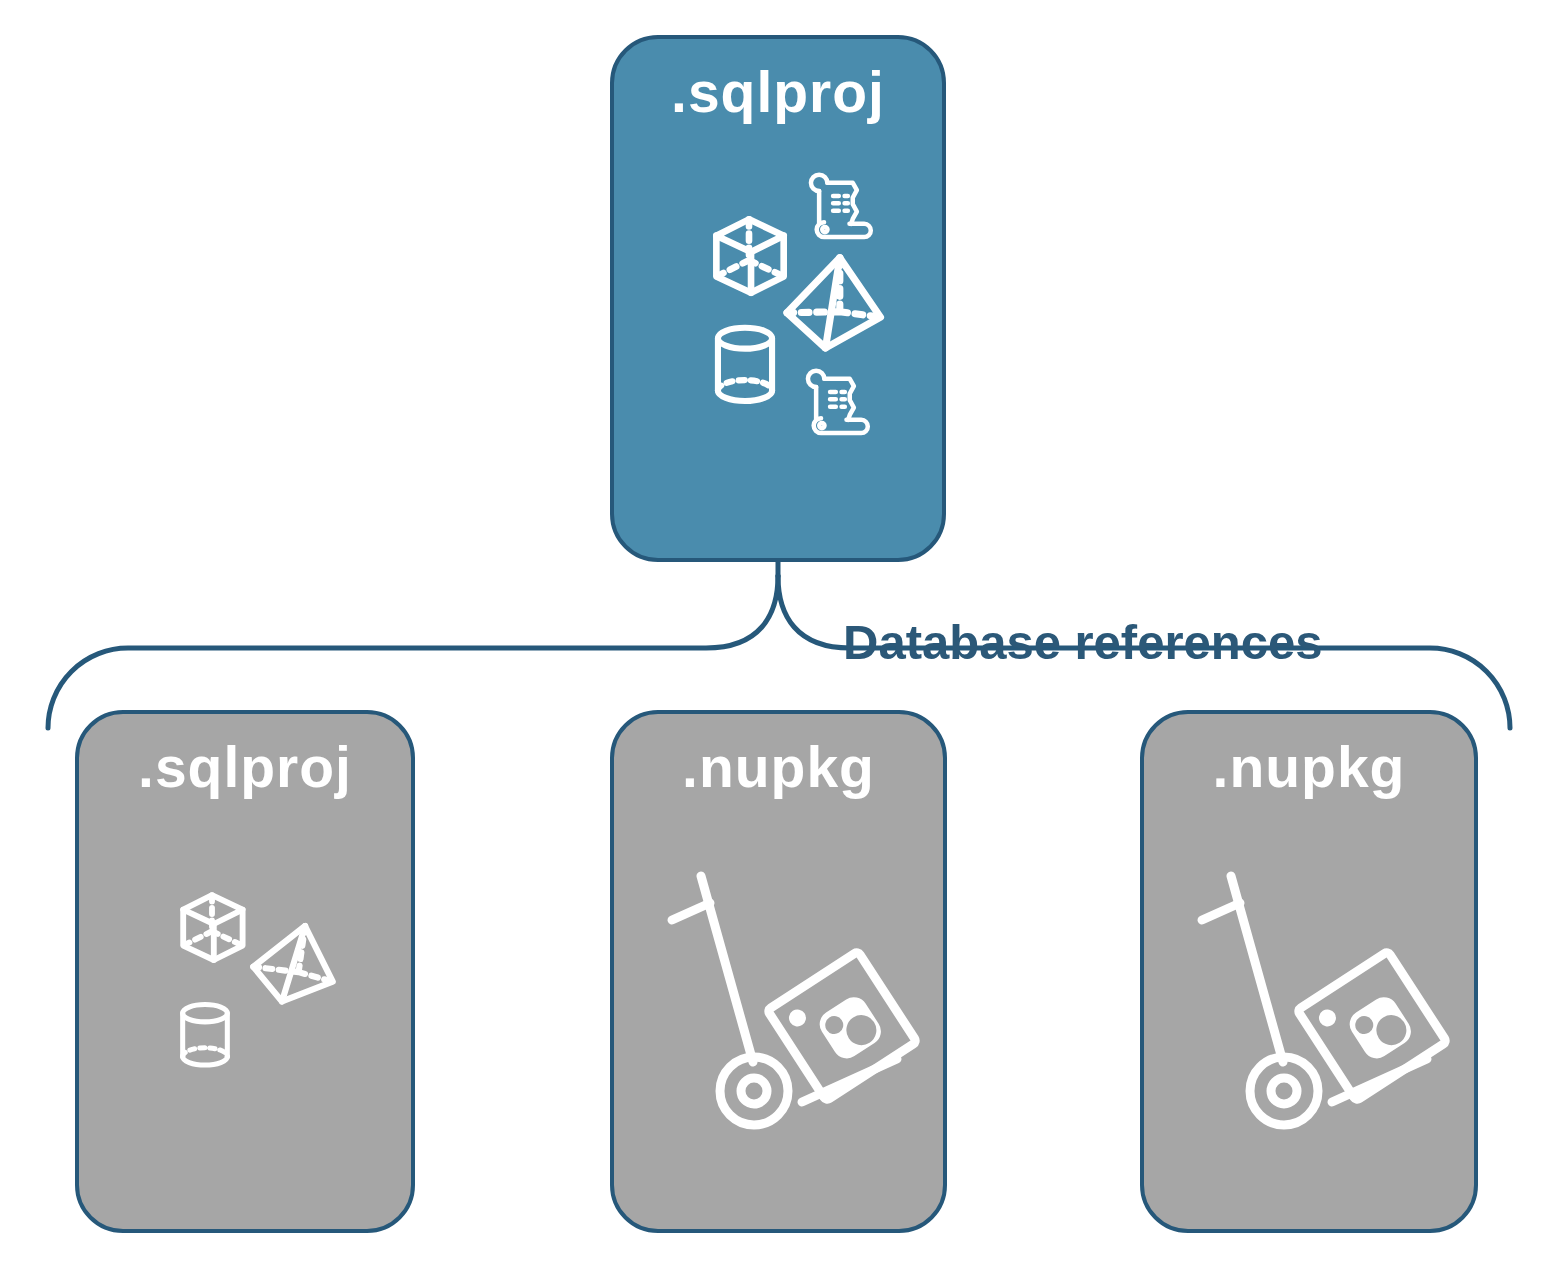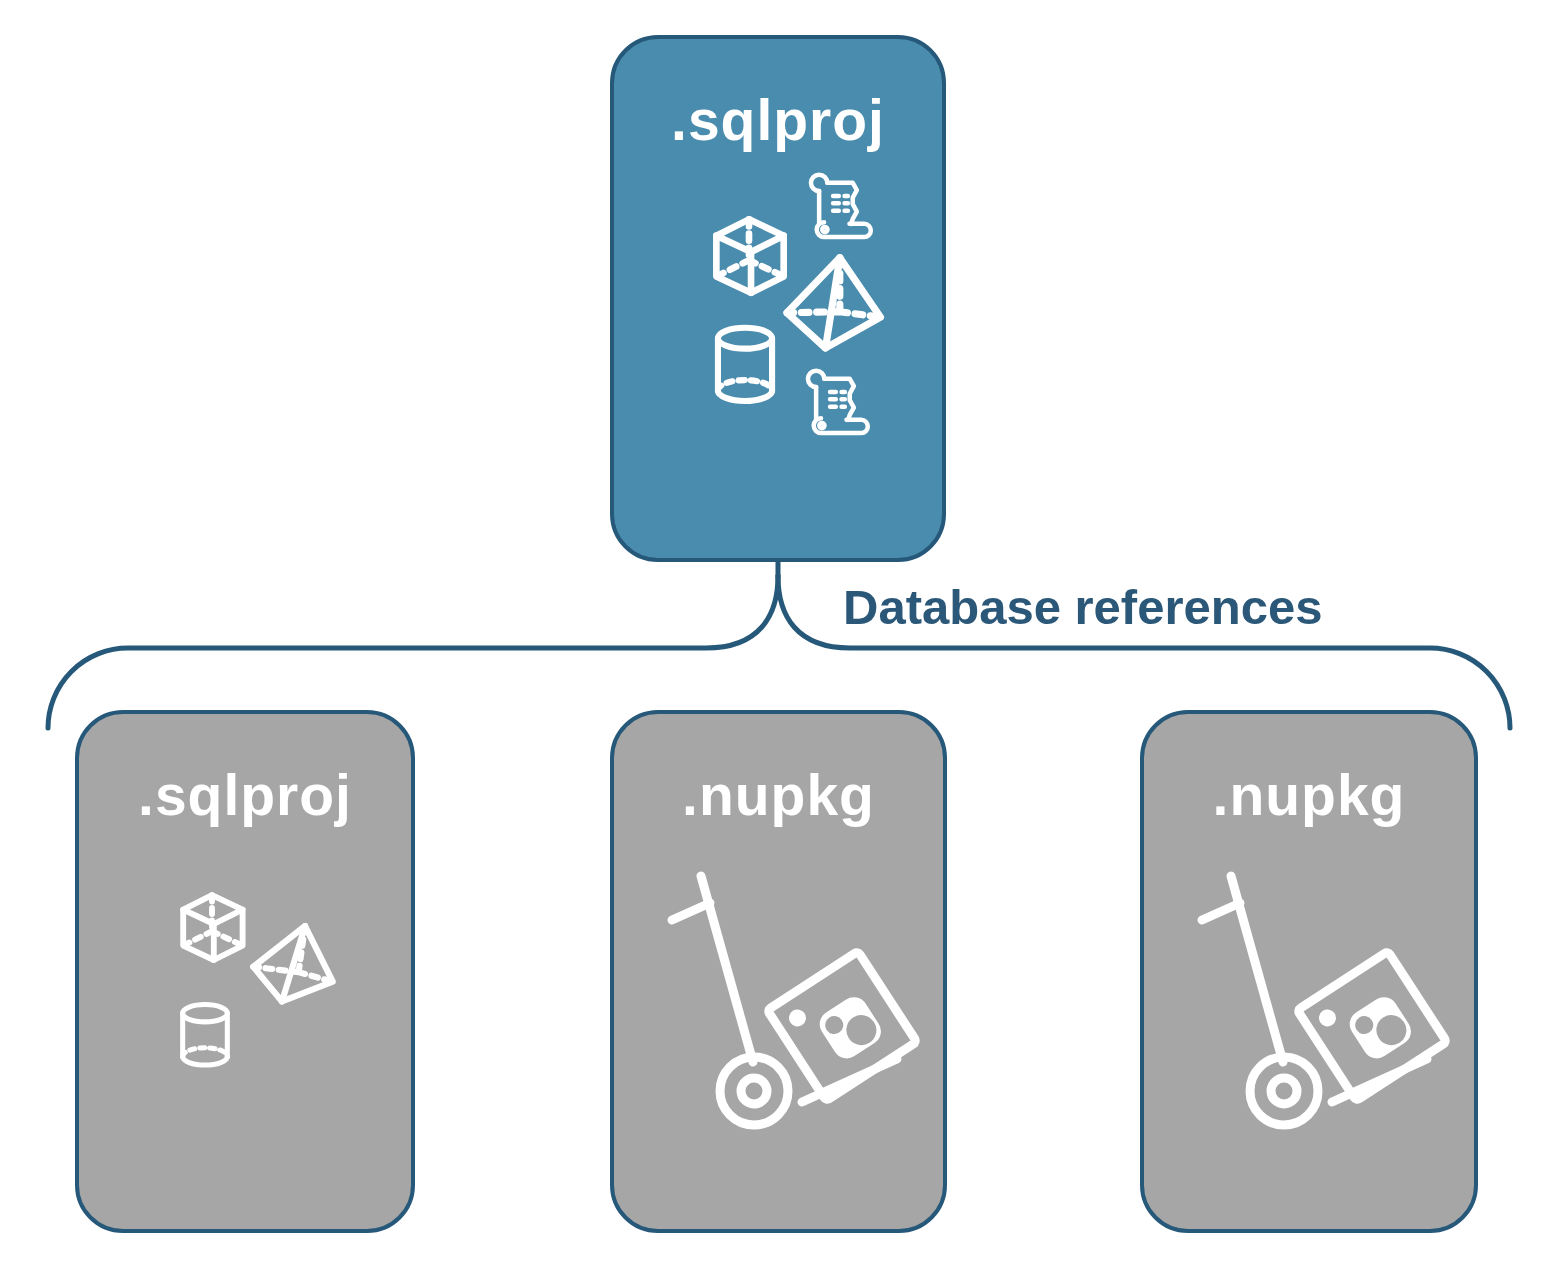--- a/index.html
+++ b/index.html
@@ -10,30 +10,30 @@
   .node{
     position:absolute;border:4px solid #26587a;border-radius:48px;
     box-sizing:border-box;
   }
   .node-root{left:610px;top:35px;width:336px;height:527px;background:#4a8cad;}
   .node-child{background:#a6a6a6;top:710px;height:523px;}
   .node-child-1{left:75px;width:340px;}
   .node-child-2{left:610px;width:337px;}
   .node-child-3{left:1140px;width:338px;}
   .node-title{
-    display:block;text-align:center;margin-top:48px;
+    display:block;text-align:center;margin-top:20px;
     color:#ffffff;font-weight:bold;font-size:57px;letter-spacing:1px;
   }
   .icon{position:absolute;}
   .icon svg{display:block;width:100%;height:100%;}
   .wire{stroke:#ffffff;fill:none;stroke-linecap:round;stroke-linejoin:round;}
   .dash{stroke-dasharray:7 7;}
   #brace{position:absolute;left:0;top:0;width:1566px;height:1274px;pointer-events:none;}
   #connector-label{
-    position:absolute;left:843px;top:579px;
+    position:absolute;left:843px;top:614px;
     color:#2b5878;font-weight:bold;font-size:49px;white-space:nowrap;text-align:center;
   }
 </style>
 </head>
 <body>
 
 <div id="canvas">
 
   <svg id="brace" viewBox="0 0 1566 1274">
     <path d="M778 560 V576" stroke="#26587a" stroke-width="5" fill="none" stroke-linecap="round"></path>

